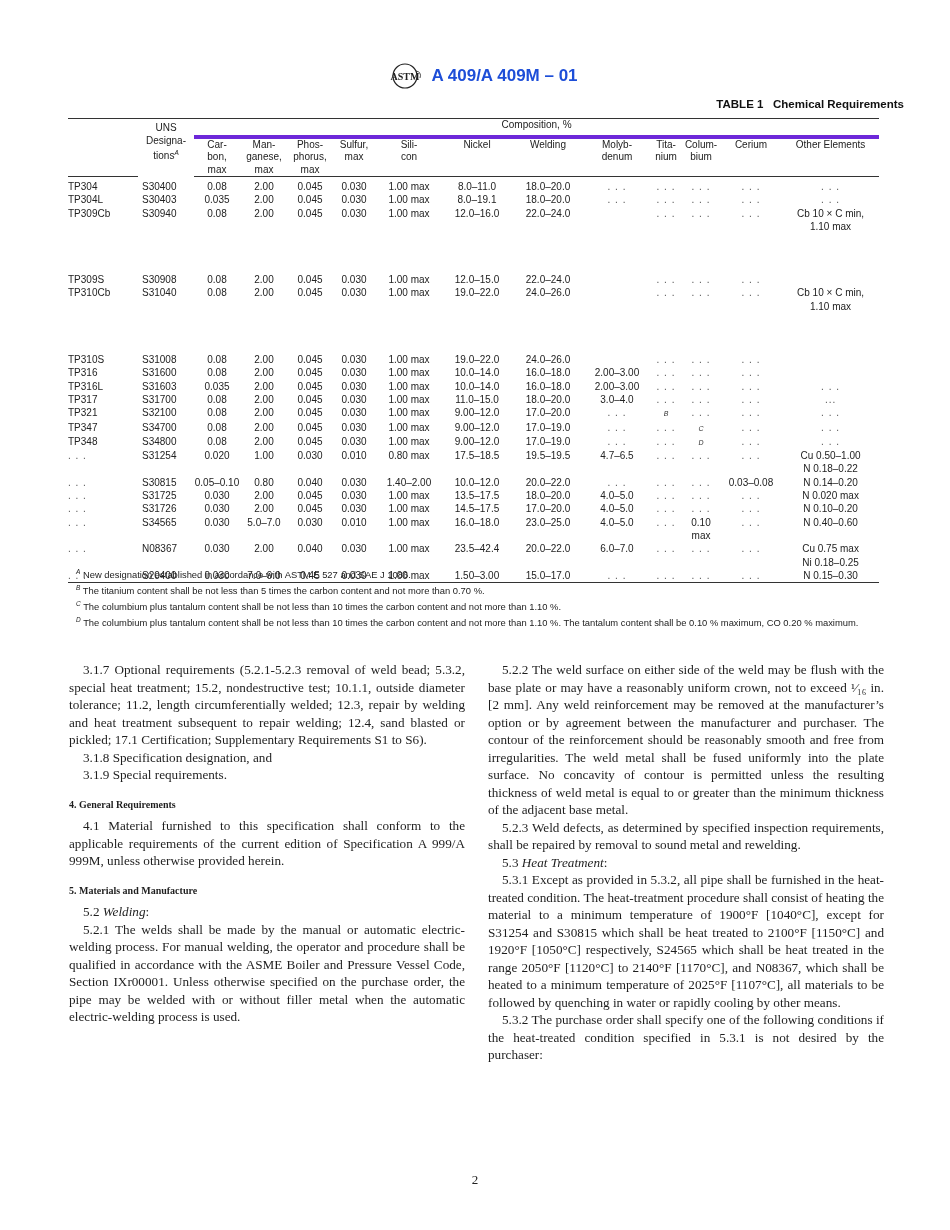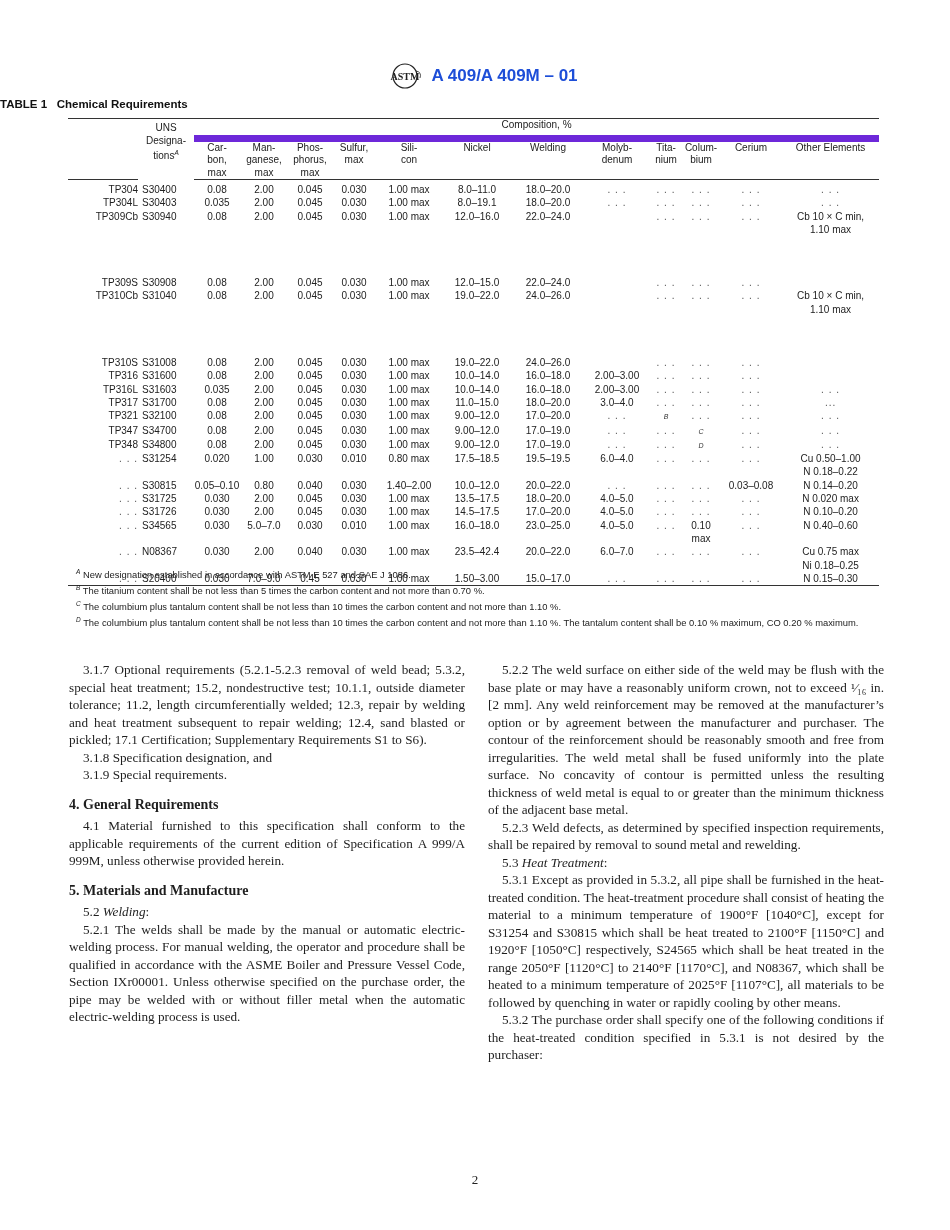--- a/index.html
+++ b/index.html
@@ -4,50 +4,50 @@
   <style>
     html, body { margin: 0; padding: 0; background: #ffffff; }
     body { width: 950px; height: 1230px; position: relative; overflow: hidden; color: #1a1a1a; }
     .page { position: absolute; left: 0; top: 0; width: 950px; height: 1230px; }
 
     .header { position: absolute; top: 62px; left: 0; width: 897px; text-align: center; margin-left: 35px; }
     .header-inner { display: inline-flex; align-items: center; gap: 8px; }
     .logo { width: 34px; height: 28px; }
     .doc-id { font-family: "Liberation Sans", sans-serif; font-weight: bold; font-size: 17px; color: #1d4ed8; }
 
-    .table-title { position: absolute; top: 98px; left: 0; width: 904px; text-align: left;
+    .table-title { position: absolute; top: 98px; left: 0; width: 904px; text-align: right;
       font-family: "Liberation Sans", sans-serif; font-weight: bold; font-size: 11.5px; color: #111; }
 
     .chem-table-wrap { position: absolute; top: 118px; left: 68px; width: 811px; }
     table.chem { border-collapse: collapse; width: 811px; font-family: "Liberation Sans", sans-serif; font-size: 10px; color: #222; table-layout: fixed; }
     table.chem th { font-weight: normal; vertical-align: top; text-align: center; line-height: 12.5px; padding: 0; }
     table.chem td { padding: 0; line-height: 13.3px; vertical-align: top; text-align: center; white-space: nowrap; }
-    table.chem td.grade { text-align: right; }
+    table.chem td.grade { text-align: left; }
     table.chem td.uns { text-align: left; padding-left: 4px; }
     .thead-top th { padding-top: 3px; }
     .rule-top { border-top: 1.3px solid #333; }
-    .rule-sub { border-top: 7px solid #6d28d9; }
+    .rule-sub { border-top: 4px solid #6d28d9; }
     .rule-bottom { border-bottom: 1.3px solid #333; }
     .hdr-row2 th { padding-top: 4px; padding-bottom: 3px; }
     tr.first-body td { padding-top: 3px; }
     tr.gap td { height: 40px; }
     sup { font-size: 6.5px; font-style: italic; }
     .fn-sup { font-size: 7px; font-style: italic; color: #333; }
     .dots { letter-spacing: 1px; color: #555; }
 
     .footnotes { position: absolute; top: 565px; left: 68px; width: 815px;
       font-family: "Liberation Sans", sans-serif; font-size: 9.4px; color: #222; line-height: 13px; }
     .footnotes p { margin: 0; text-indent: 8px; }
 
     .col { position: absolute; top: 661px; width: 396px; font-family: "Liberation Serif", serif;
       font-size: 13.2px; line-height: 17.5px; color: #1e1e1e; text-align: justify; }
     .col-left { left: 69px; }
     .col-right { left: 488px; }
     .col p { margin: 0; text-indent: 14px; }
-    .col h2 { font-family: "Liberation Serif", serif; font-size: 14px; font-weight: bold; margin: 12px 0 4px 0; text-indent: 0; }
+    .col h2 { font-family: "Liberation Serif", serif; font-size: 10px; font-weight: bold; margin: 12px 0 4px 0; text-indent: 0; }
     .col em { font-style: italic; }
 
     .page-number { position: absolute; top: 1172px; left: 0; width: 950px; text-align: center;
       font-family: "Liberation Serif", serif; font-size: 13px; color: #222; }
   </style>
 </head>
 <body>
 
 <div class="page">
 
@@ -310,21 +310,21 @@
           <tr>
             <td class="grade dots">. . .</td>
             <td class="uns">S31254</td>
             <td><span>0.020</span></td>
             <td><span>1.00</span></td>
             <td><span>0.030</span></td>
             <td><span>0.010</span></td>
             <td><span>0.80 max</span></td>
             <td><span>17.5–18.5</span></td>
             <td><span>19.5–19.5</span></td>
-            <td><span>6.0–4.0</span></td>
+            <td><span>4.7–6.5</span></td>
             <td><span class="dots">. . .</span></td>
             <td><span class="dots">. . .</span></td>
             <td><span class="dots">. . .</span></td>
             <td><span>Cu 0.50–1.00</span><br><span>N 0.18–0.22</span></td>
           </tr>
           <tr>
             <td class="grade dots">. . .</td>
             <td class="uns">S30815</td>
             <td><span>0.05–0.10</span></td>
             <td><span>0.80</span></td>

